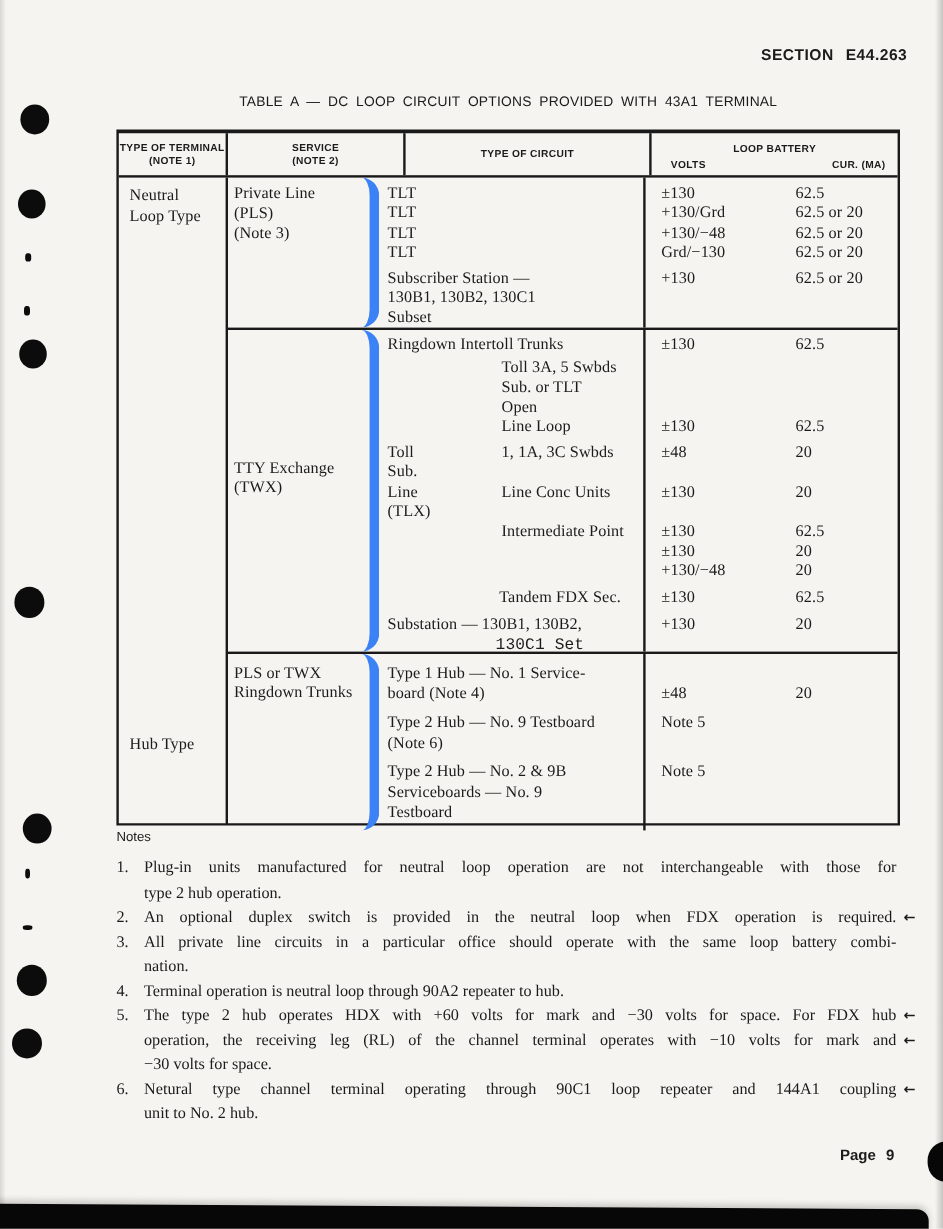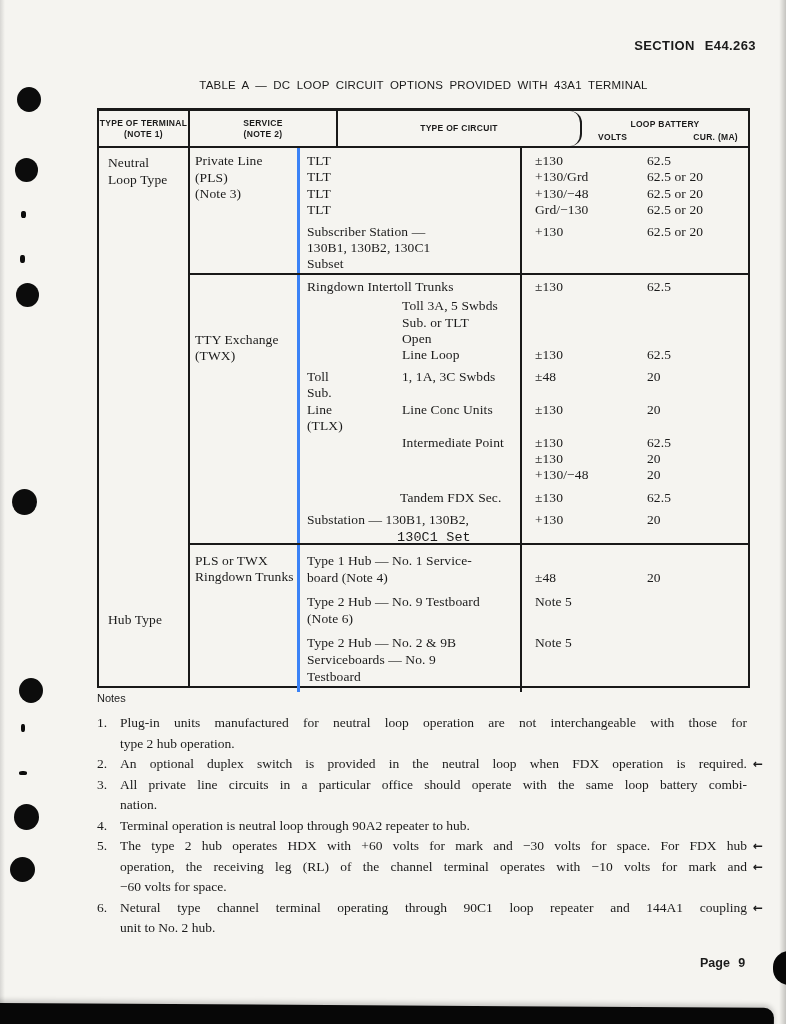--- a/index.html
+++ b/index.html
@@ -40,39 +40,39 @@
   
   .dctable { position:absolute; left:97px; top:108px; width:653px; height:580px;
              border:2px solid #191919; border-top-width:3px; background:transparent; }
   .thead { display:flex; height:37px; border-bottom:2px solid #191919;
            font-family:"Liberation Sans", sans-serif; font-weight:bold;
            font-size:8.5px; letter-spacing:.3px; }
   .th { display:flex; flex-direction:column; justify-content:center; align-items:center;
         line-height:11px; text-align:center; }
   .th1 { width:91px;  border-right:2px solid #191919; }
   .th2 { width:148px; border-right:2px solid #191919; }
-  .th3 { width:244px; border-right:2px solid #191919;border-radius:12px; }
+  .th3 { width:205px; border-right:2px solid #191919; }
   .th4 { flex:1; align-items:stretch; }
   .bat-title { text-align:center; margin-top:4px; }
   .bat-sub { display:flex; margin-top:2px; }
   .bat-sub .volts { margin-left:16px; }
   .bat-sub .cur   { margin-left:auto; margin-right:10px; }
 
   .tbody { display:flex; height:539px; font-size:13.5px; letter-spacing:.1px; }
   .col1 { width:91px; border-right:2px solid #191919; position:relative;
           padding:6px 2px 0 9px; line-height:17px; }
   .lbl-hub { position:absolute; top:463px; left:9px; }
   .rightpart { flex:1; display:flex; flex-direction:column; }
 
   .sec { display:flex; }
   .sec1 { height:133px; border-bottom:2px solid #191919; }
   .sec2 { height:270px; border-bottom:2px solid #191919; }
   .sec3 { flex:1; }
-  .col2 { width:110px; border-right:3px solid #3b82f6; padding:5px 2px 0 5px; line-height:16.5px; }
-  .sec2 .col2 { padding-top:57px; }
+  .col2 { width:126px; border-right:8px solid #3b82f6; padding:5px 2px 0 5px; line-height:16.5px;border-radius:15px; }
+  .sec2 .col2 { padding-top:107px; }
   .sec3 .col2 { padding-top:8px; }
   .c34 { flex:1; position:relative; padding-top:5px; }
   .vline { position:absolute; left:220px; top:0; bottom:0; width:2px; background:#191919; }
 
   .trow { display:flex; line-height:16.4px; }
   .c3 { width:220px; padding-left:7px; padding-right:5px; }
   .c4 { flex:1; padding-left:15px; }
   .v  { display:inline-block; width:112px; vertical-align:top; }
   .a  { display:inline-block; vertical-align:top; }
   .l  { display:inline-block; width:95px; vertical-align:top; }
@@ -323,21 +323,21 @@
     <div class="nbody">
       <div class="nline">Terminal operation is neutral loop through 90A2 repeater to hub.</div>
     </div>
   </div>
 
   <div class="note">
     <div class="nnum">5.</div>
     <div class="nbody">
       <div class="nline jl"><span>The type 2 hub operates HDX with +60 volts for mark and −30 volts for space. For FDX hub</span><span class="arr">←</span></div>
       <div class="nline jl"><span>operation, the receiving leg (RL) of the channel terminal operates with −10 volts for mark and</span><span class="arr">←</span></div>
-      <div class="nline">−60 volts for space.</div>
+      <div class="nline">−30 volts for space.</div>
     </div>
   </div>
 
   <div class="note">
     <div class="nnum">6.</div>
     <div class="nbody">
       <div class="nline jl"><span>Netural type channel terminal operating through 90C1 loop repeater and 144A1 coupling</span><span class="arr">←</span></div>
       <div class="nline">unit to No. 2 hub.</div>
     </div>
   </div>

